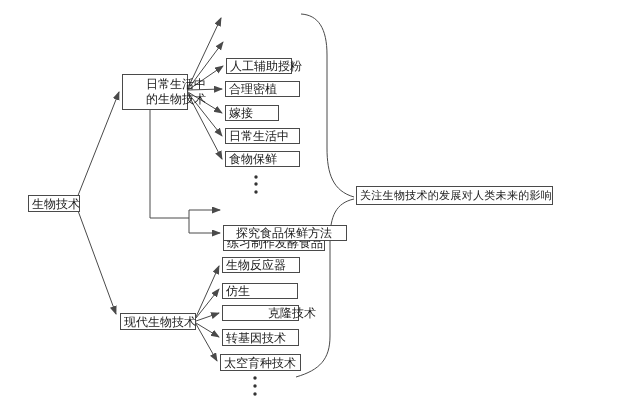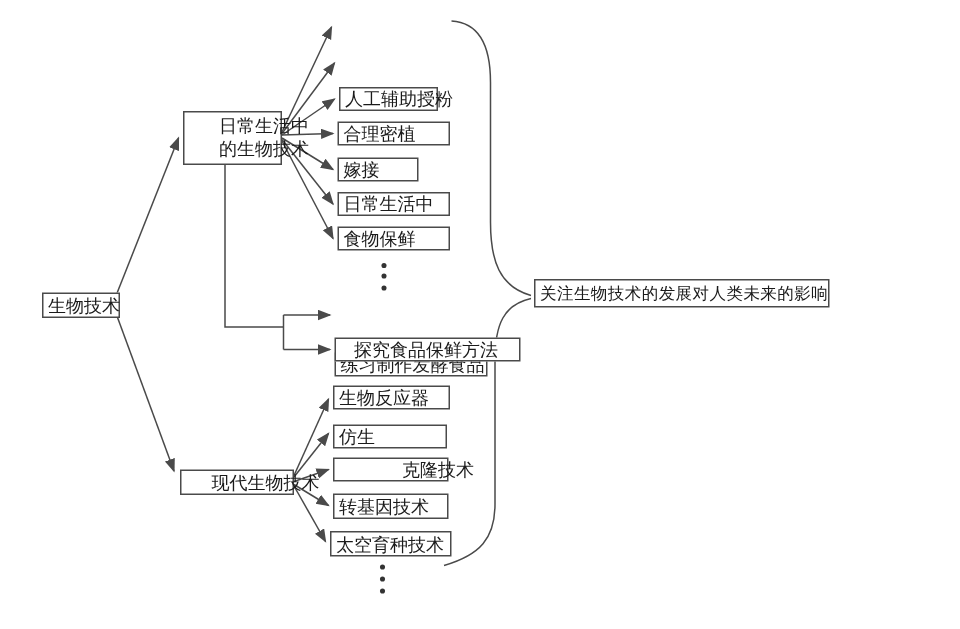--- a/index.html
+++ b/index.html
@@ -97,21 +97,21 @@
     </g>
   </svg>
 
   <div class="node" style="left:28px;top:195px;width:52px;height:17px;">生物技术</div>
 
   <div class="node two-line" style="left:122px;top:74px;width:66px;height:36px;">
     <span>日常生活中</span>
     <span>的生物技术</span>
   </div>
 
-  <div class="node" style="left:120px;top:313px;width:76px;height:17px;padding-left:20px;">现代生物技术</div>
+  <div class="node" style="left:120px;top:313px;width:76px;height:17px;padding-left:3px;">现代生物技术</div>
 
   <div class="node" style="left:226px;top:58px;width:66px;height:16px;">人工辅助授粉</div>
   <div class="node" style="left:225px;top:81px;width:75px;height:16px;">合理密植</div>
   <div class="node" style="left:225px;top:105px;width:54px;height:16px;">嫁接</div>
   <div class="node" style="left:225px;top:128px;width:75px;height:16px;">日常生活中</div>
   <div class="node" style="left:225px;top:151px;width:75px;height:16px;">食物保鲜</div>
 
   <div class="node" style="left:223px;top:203px;width:102px;height:16px;margin-top:32px;">练习制作发酵食品</div>
   <div class="node" style="left:223px;top:225px;width:124px;height:16px;padding-left:12px;">探究食品保鲜方法</div>
 

